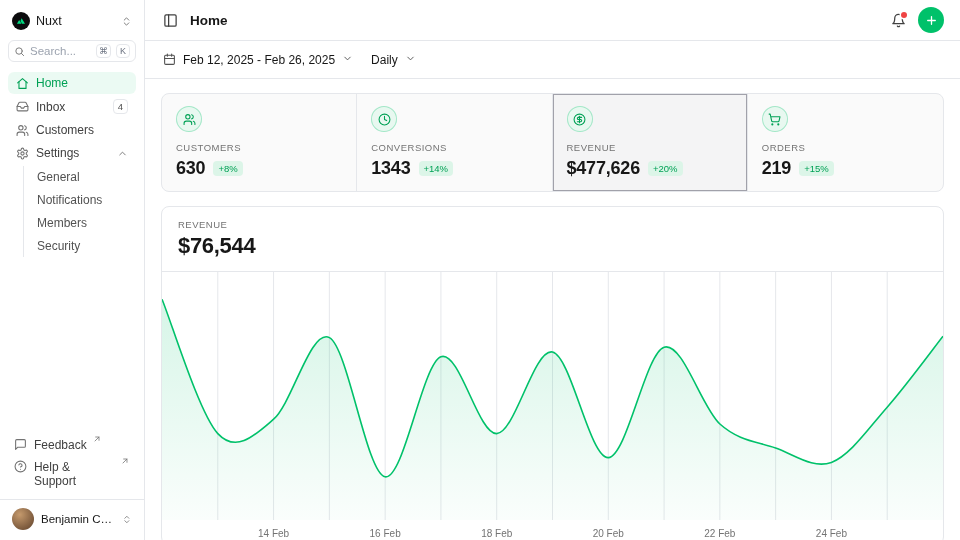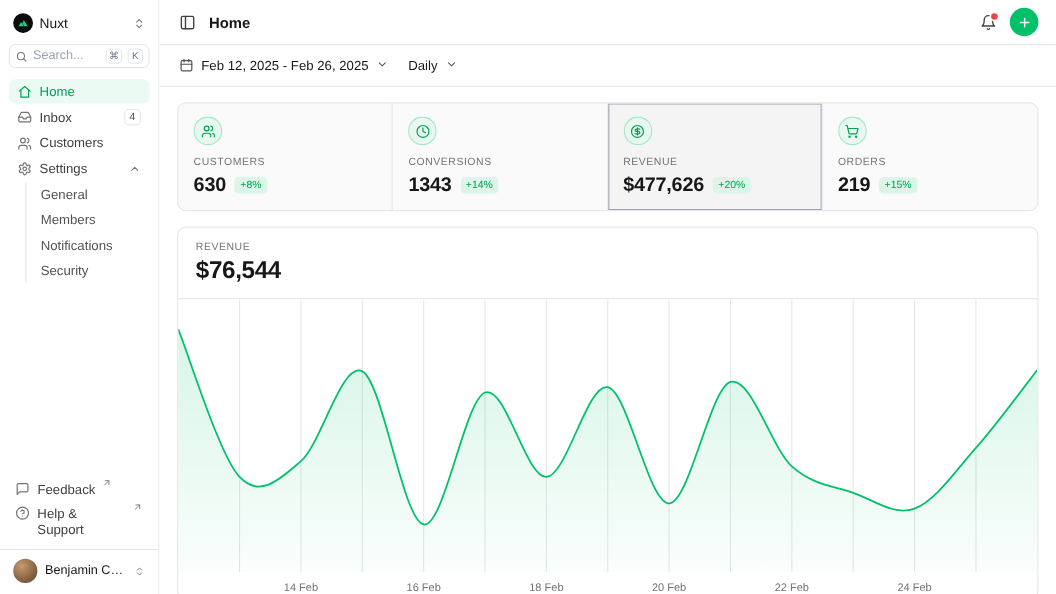--- a/index.html
+++ b/index.html
@@ -171,24 +171,24 @@
       <span>Settings</span>
       <svg class="ml-auto" width="11" height="11" viewBox="0 0 24 24" fill="none" stroke="currentColor" stroke-width="2" stroke-linecap="round" stroke-linejoin="round">
           <polyline points="6 15 12 9 18 15"></polyline>
         </svg>
     </div>
     <div class="subnav">
       <div class="nav-item">
           <span>General</span>
         </div>
       <div class="nav-item">
+          <span>Notifications</span>
+        </div>
+      <div class="nav-item">
           <span>Members</span>
-        </div>
-      <div class="nav-item">
-          <span>Notifications</span>
         </div>
       <div class="nav-item">
           <span>Security</span>
         </div>
     </div>
   </nav>
 
   <div class="spacer"></div>
 
   <div class="footer-item">

